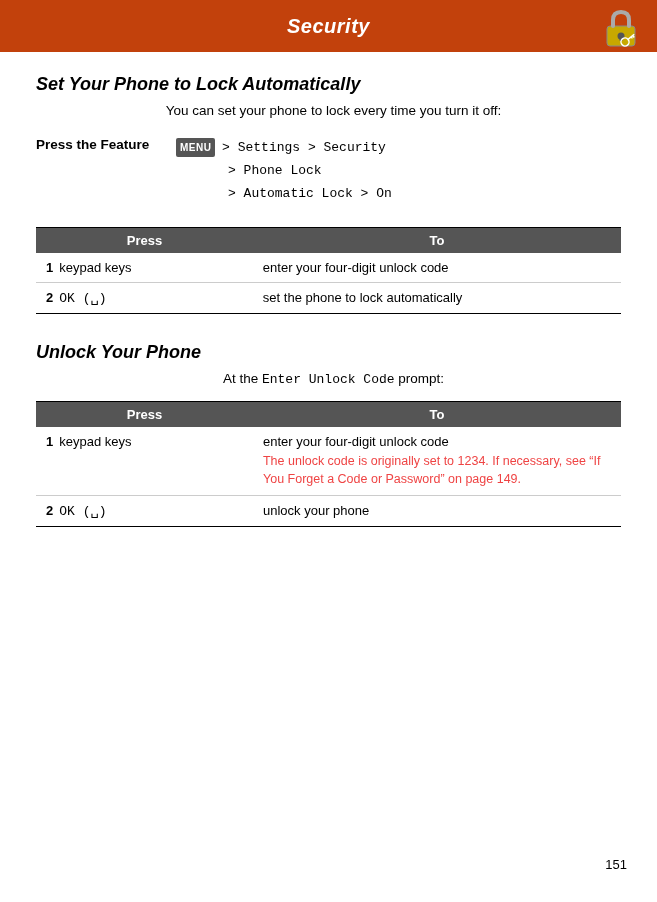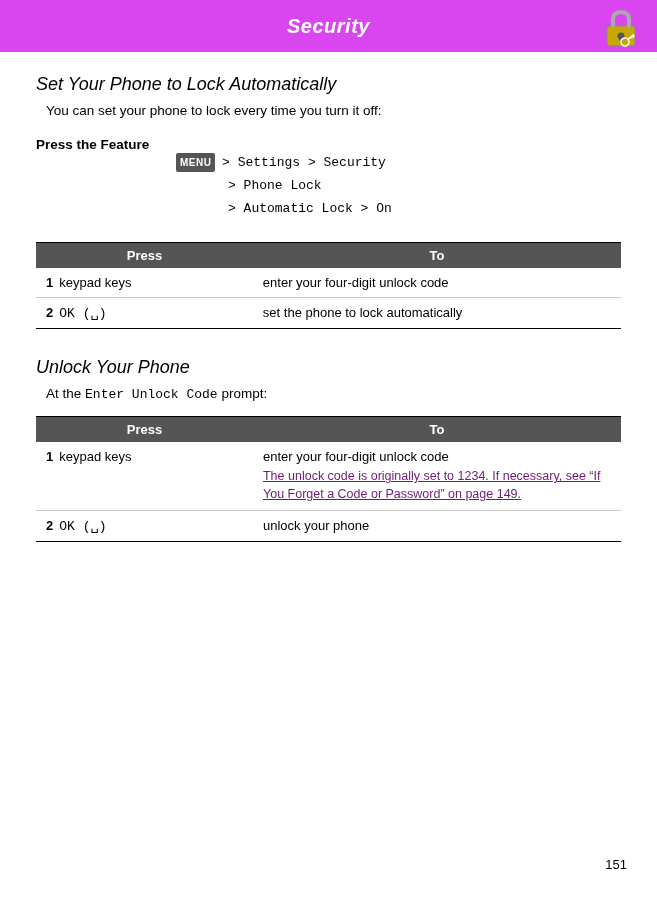--- a/index.html
+++ b/index.html
@@ -9,21 +9,21 @@
       min-height: 902px;
       background: #ffffff;
       font-family: Arial, Helvetica, sans-serif;
       font-size: 14px;
       color: #000000;
       position: relative;
     }
 
     
     .header {
-      background: #d946ef;
+      background: #c2410c;
       height: 52px;
       display: flex;
       align-items: center;
       justify-content: center;
       position: relative;
     }
 
     .header-title {
       color: #ffffff;
       font-size: 20px;
@@ -42,30 +42,31 @@
 
     
     .content {
       padding: 22px 36px 30px 36px;
     }
 
     
     .section-title {
       font-size: 18px;
       font-style: italic;
-      font-weight: normal;
+      font-weight: bold;
       margin-bottom: 8px;
       color: #000;
     }
 
     .section-intro {
       font-size: 13.5px;
       margin-bottom: 14px;
       color: #000;
       padding-left: 10px;
+      text-align: center;
     }
 
     
     .find-feature-block {
       display: flex;
       align-items: flex-start;
       margin-bottom: 18px;
       padding: 4px 0;
     }
 
@@ -73,21 +74,20 @@
       font-weight: bold;
       font-size: 13.5px;
       min-width: 140px;
       padding-top: 1px;
     }
 
     .find-feature-content {
       font-size: 13px;
       line-height: 1.7;
       color: #000;
-      margin-top: 15px;
     }
 
     .menu-btn {
       display: inline-block;
       background: #555;
       color: #fff;
       font-size: 10px;
       font-weight: bold;
       padding: 1px 4px;
       border-radius: 2px;
@@ -151,24 +151,23 @@
       padding-left: 2px;
     }
 
     .press-table tbody td.to-col {
       width: 64%;
       margin-top: 13px;
     }
 
     .small-note {
       font-size: 12.5px;
-      color: #701a75;
+      color: #ef4444;
       margin-top: 4px;
       line-height: 1.4;
-      text-decoration: underline;
     }
 
     
     .footer {
       position: absolute;
       bottom: 30px;
       right: 30px;
       font-size: 13px;
       color: #000;
     }

